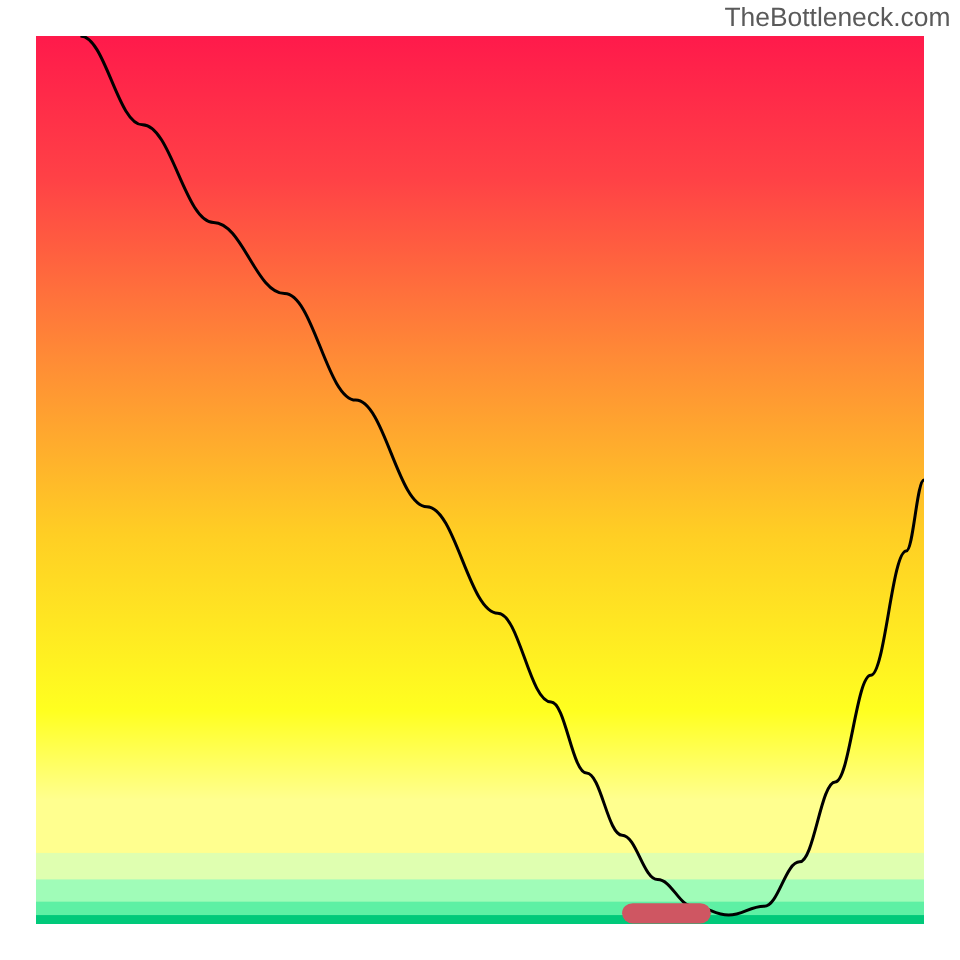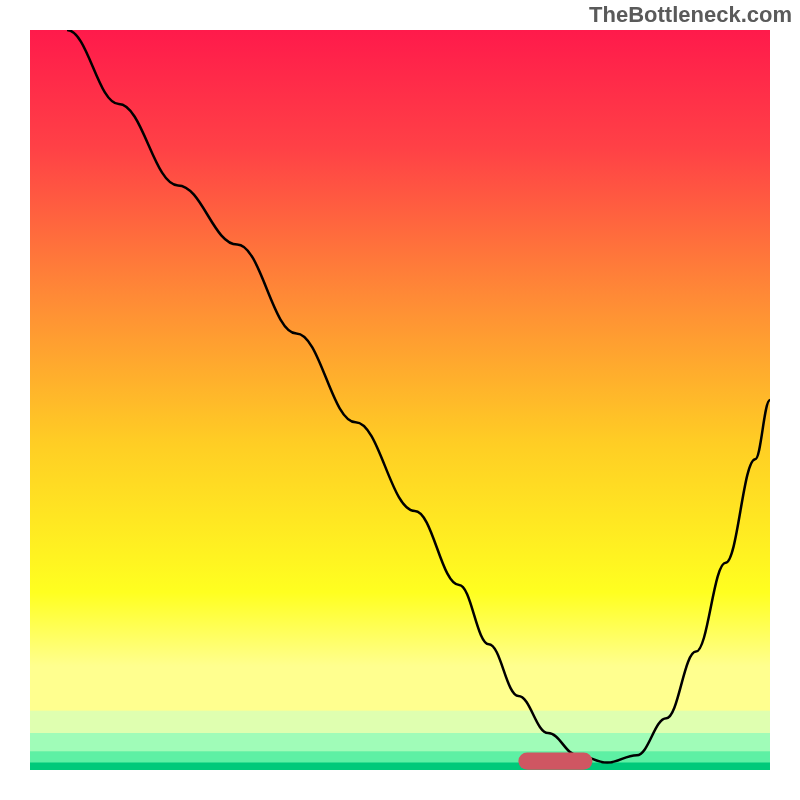--- a/index.html
+++ b/index.html
@@ -9,21 +9,21 @@
     height: 800px;
     background: #ffffff;
     font-family: Arial, Helvetica, sans-serif;
     overflow: hidden;
   }
   .attribution {
     position: absolute;
     top: 2px;
     right: 8px;
     font-size: 22px;
-    font-weight: 700;
+    font-weight: 400;
     color: #5a5a5a;
     z-index: 50;
   }
   .plot {
     position: absolute;
     top: 30px;
     left: 30px;
     width: 740px;
     height: 740px;
   }

